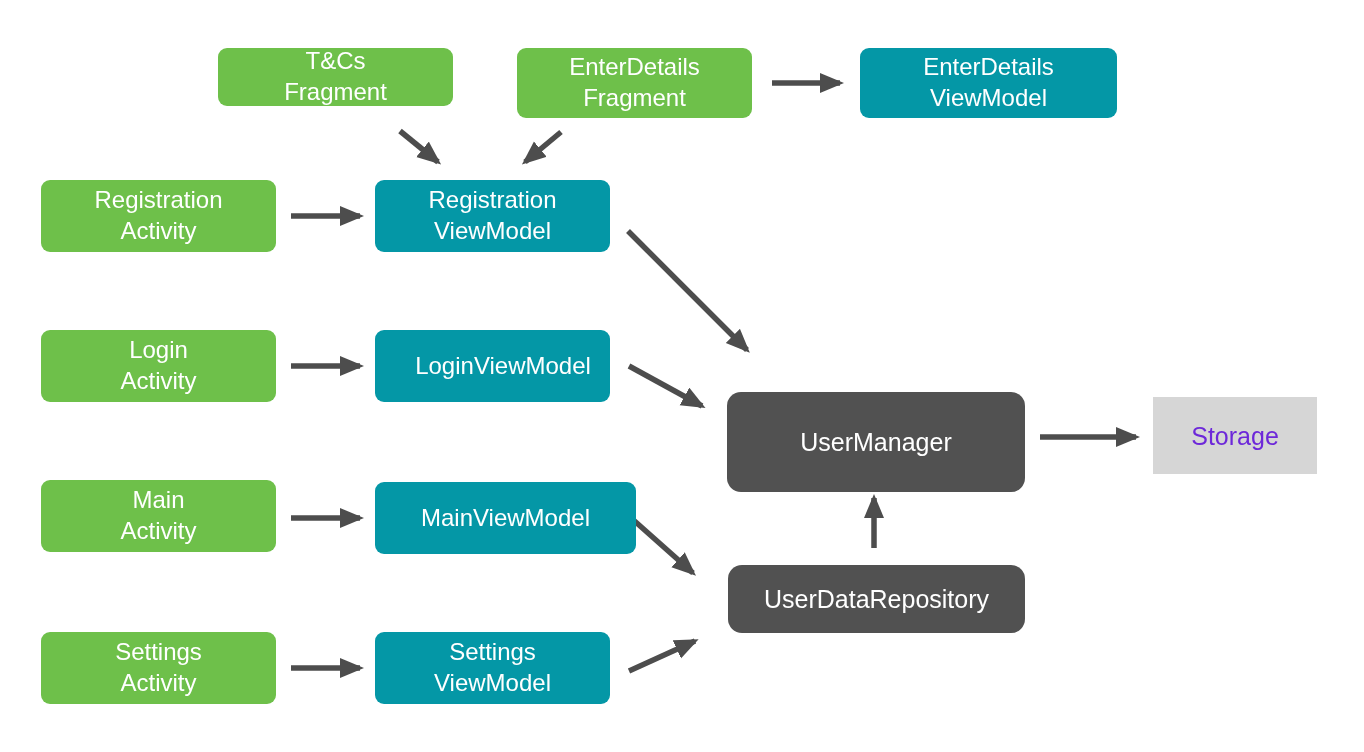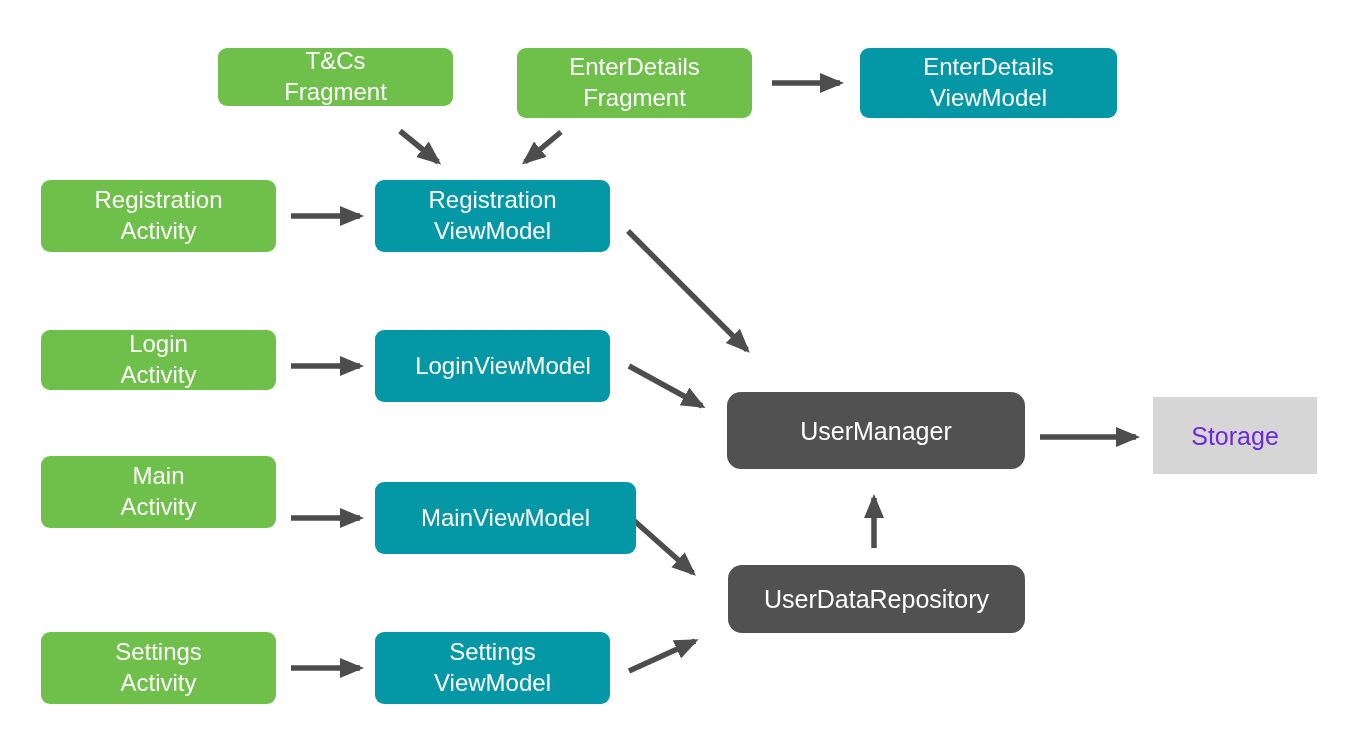--- a/index.html
+++ b/index.html
@@ -105,38 +105,38 @@
   <div class="node activity" style="left:41px; top:180px; width:235px; height:72px;">
     <span class="label">Registration
 Activity</span>
   </div>
 
   <div class="node viewmodel" style="left:375px; top:180px; width:235px; height:72px;">
     <span class="label">Registration
 ViewModel</span>
   </div>
 
-  <div class="node activity" style="left:41px; top:330px; width:235px; height:60px;">
+  <div class="node activity" style="left:41px; top:330px; width:235px; height:72px;">
     <span class="label">Login
 Activity</span>
   </div>
 
   <div class="node viewmodel" style="left:375px; top:330px; width:235px; height:72px;padding-left:21px;">
     <span class="label">LoginViewModel</span>
   </div>
 
-  <div class="node manager" style="left:727px; top:392px; width:298px; height:77px;text-align:center;">
+  <div class="node manager" style="left:727px; top:392px; width:298px; height:100px;text-align:center;">
     <span class="label">UserManager</span>
   </div>
 
   <div class="node storage" style="left:1153px; top:397px; width:164px; height:77px;">
     <span class="label">Storage</span>
   </div>
 
-  <div class="node activity" style="left:41px; top:456px; width:235px; height:72px;">
+  <div class="node activity" style="left:41px; top:480px; width:235px; height:72px;">
     <span class="label">Main
 Activity</span>
   </div>
 
   <div class="node viewmodel" style="left:375px; top:482px; width:261px; height:72px;">
     <span class="label">MainViewModel</span>
   </div>
 
   <div class="node manager" style="left:728px; top:565px; width:297px; height:68px;">
     <span class="label">UserDataRepository</span>

